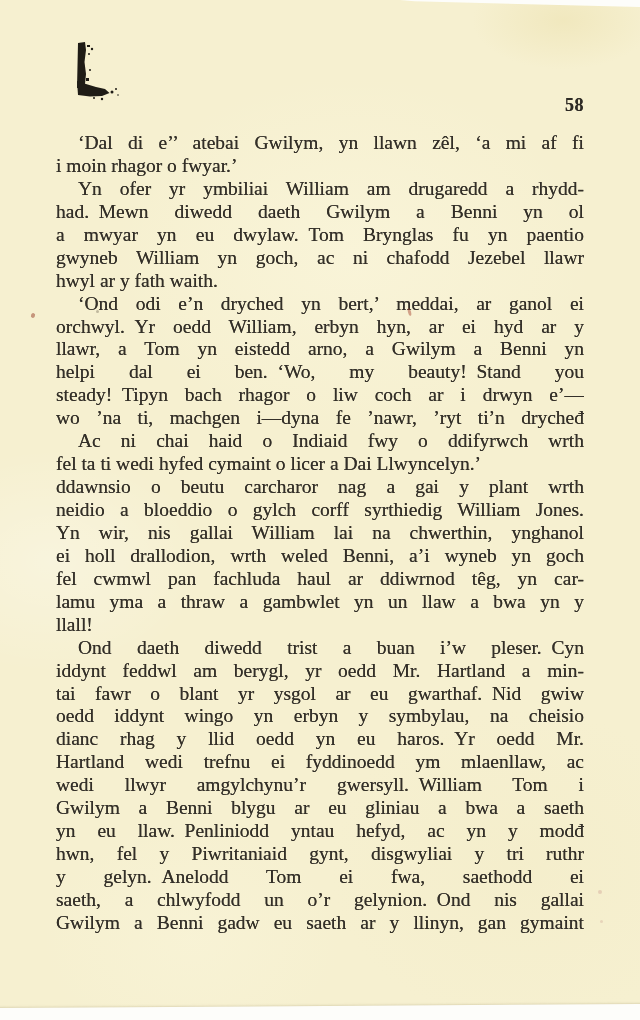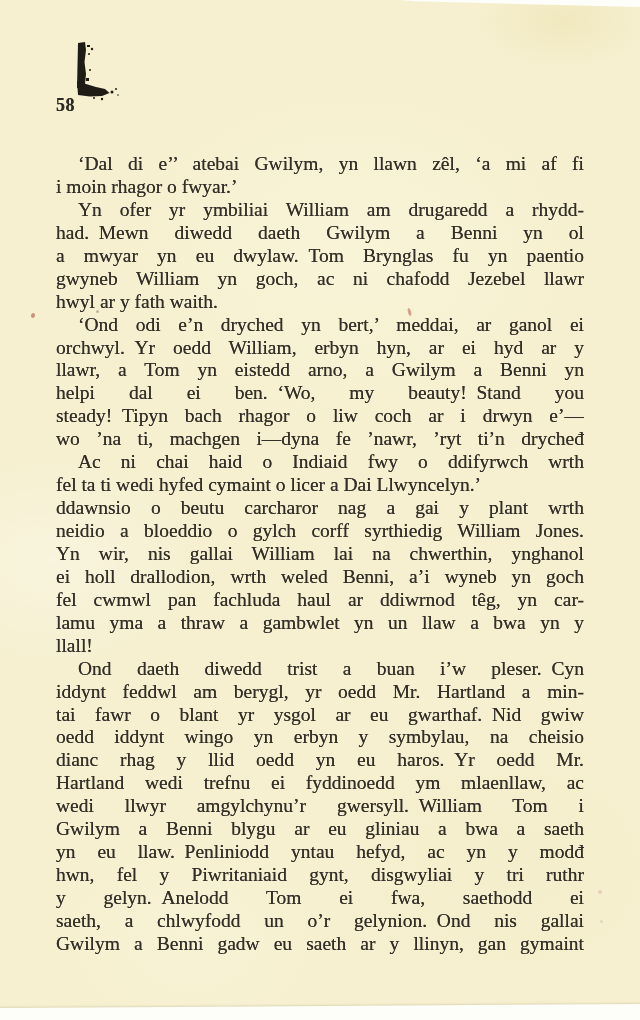--- a/index.html
+++ b/index.html
@@ -15,42 +15,42 @@
       radial-gradient(260px 210px at 82% 85%, rgba(243,236,200,0.55) 0%, rgba(243,236,200,0) 75%),
       radial-gradient(200px 160px at 30% 92%, rgba(250,246,220,0.4) 0%, rgba(250,246,220,0) 75%),
       #f6f0d0;
     font-family: "Liberation Serif", serif;
   }
 
   
   .text-block {
     position: absolute;
     left: 56px;
-    top: 153px;
+    top: 132px;
     width: 528px;
     font-size: 19.5px;
     line-height: 22.94px;
     color: #332f28;
     text-shadow: 0 0 0.6px rgba(51,47,40,0.85);
   }
   .line {
     height: 22.94px;
     overflow: hidden;
     text-align: justify;
     text-align-last: justify;
   }
   .line.indent { text-indent: 22px; }
   .line.endline { text-align-last: left; }
 
   .page-number {
     position: absolute;
     top: 95px;
     left: 56px;
     width: 528px;
-    text-align: left;
+    text-align: right;
     font-size: 18px;
     font-weight: bold;
     letter-spacing: 0.5px;
     color: #2e2b25;
     text-shadow: 0 0 0.6px rgba(46,43,37,0.8);
   }
 
   
   .ink-stain {
     position: absolute;

